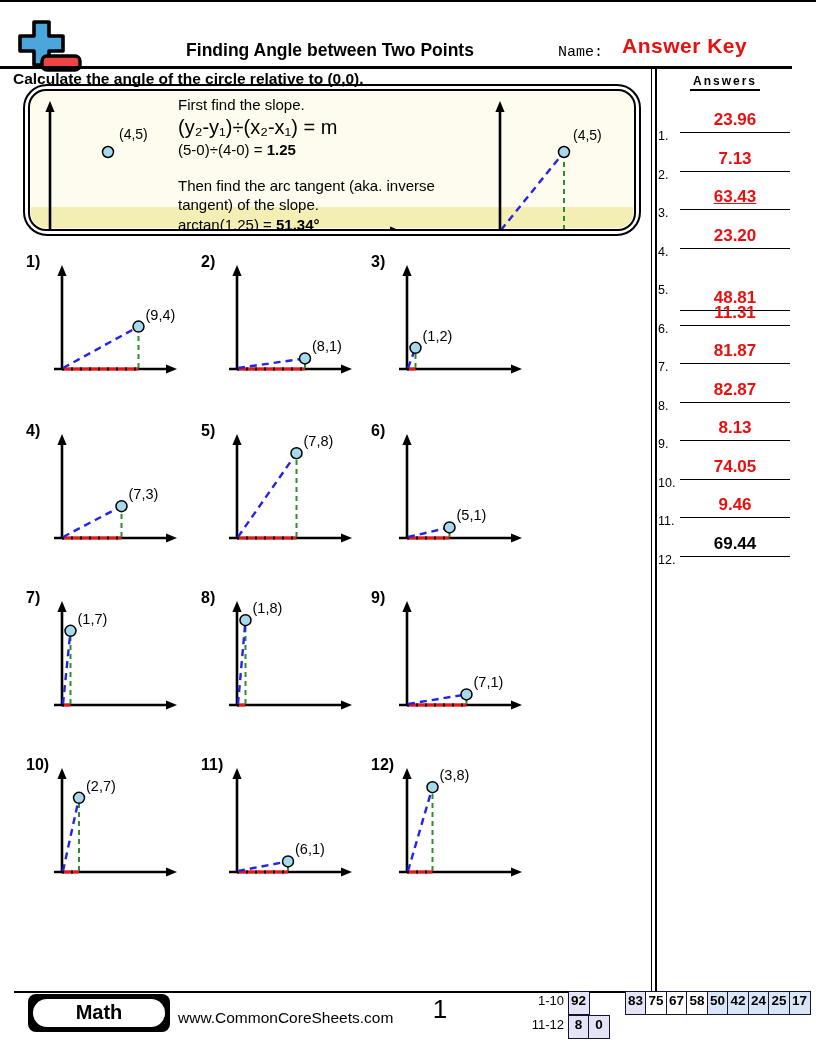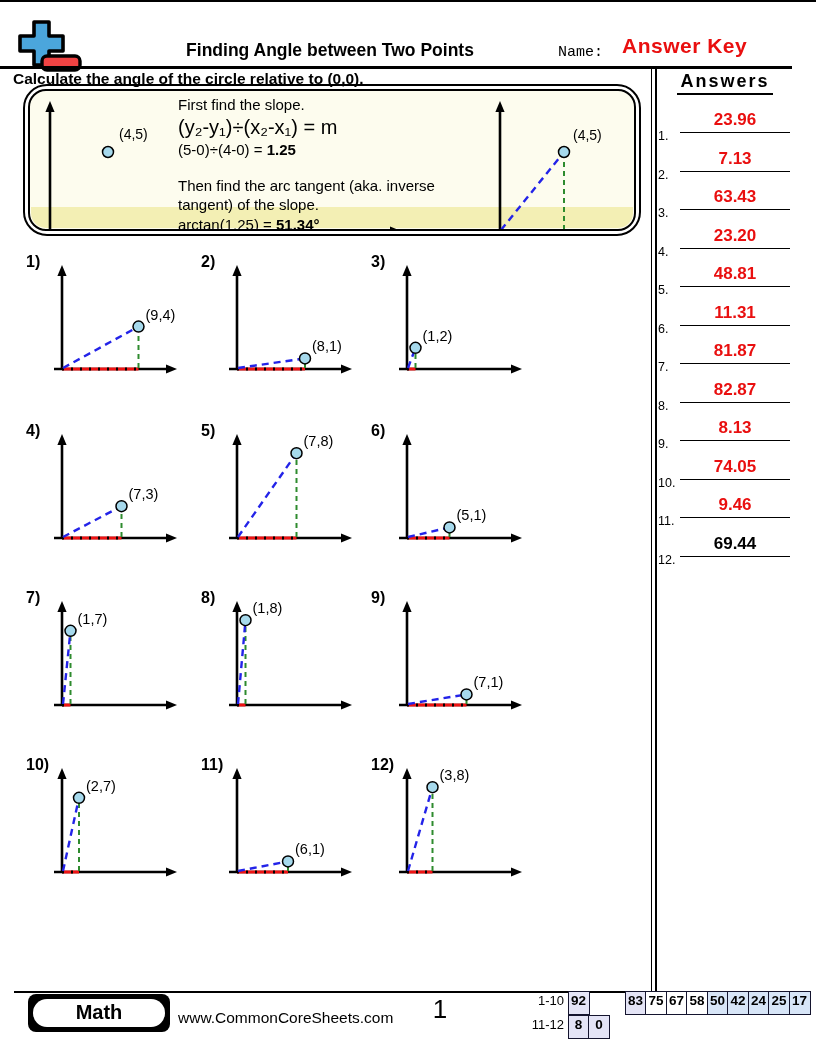--- a/index.html
+++ b/index.html
@@ -26,21 +26,21 @@
   .ex-gap{height:16px;}
   .ex-step2{font-size:15px;line-height:19px;width:294px;}
   .ex-arctan{font-size:15px;line-height:19px;margin-top:1px;}
   
   .problem-cell{position:absolute;width:190px;height:140px;}
   .problem-num{position:absolute;left:0;top:2px;font-size:16px;font-weight:700;}
   .problem-svg{position:absolute;left:22px;top:4px;}
   
   .vline{top:69px;height:922px;width:1.7px;background:#000;}
   .answers-title-wrap{left:656px;top:71px;width:138px;text-align:center;}
-  .answers-title{display:inline-block;font-size:18px;font-weight:700;letter-spacing:2px;
+  .answers-title{display:inline-block;font-size:12px;font-weight:700;letter-spacing:2px;
                  border-bottom:2px solid #000;padding:0 3px 1px 3px;}
   .answer-item{position:absolute;left:658px;width:132px;height:36px;}
   .answer-num{position:absolute;left:0;bottom:3px;font-size:12.5px;}
   .answer-value{margin-left:22px;text-align:center;font-size:17px;font-weight:700;
                 padding-bottom:2px;border-bottom:1.6px solid #000;}
   
   .footer-rule{left:14px;top:991px;width:766px;height:2px;background:#000;}
   .math-badge{left:28px;top:994px;width:142px;height:38px;background:#000;border-radius:8px;}
   .math-pill{position:absolute;left:5px;top:5px;right:5px;bottom:5px;background:#fff;
              border-radius:15px;text-align:center;font-size:20px;font-weight:700;line-height:27px;}
@@ -301,29 +301,29 @@
       <div class="answer-item" style="top: 110px;">
         <span class="answer-num">1.</span>
         <div class="answer-value" style="color: rgb(233, 15, 15);">23.96</div>
       </div>
       <div class="answer-item" style="top: 148.5px;">
         <span class="answer-num">2.</span>
         <div class="answer-value" style="color: rgb(233, 15, 15);">7.13</div>
       </div>
       <div class="answer-item" style="top: 187px;">
         <span class="answer-num">3.</span>
-        <div class="answer-value" style="color: rgb(233, 15, 15);">63.43</div>
+        <div class="answer-value" style="color: rgb(233, 15, 15); text-decoration: underline;">63.43</div>
       </div>
       <div class="answer-item" style="top: 225.5px;">
         <span class="answer-num">4.</span>
         <div class="answer-value" style="color: rgb(233, 15, 15);">23.20</div>
       </div>
       <div class="answer-item" style="top: 264px;">
         <span class="answer-num">5.</span>
-        <div class="answer-value" style="color: rgb(233, 15, 15);">48.81</div>
+        <div class="answer-value" style="color: rgb(233, 15, 15); margin-top: 24px;">48.81</div>
       </div>
       <div class="answer-item" style="top: 302.5px;">
         <span class="answer-num">6.</span>
         <div class="answer-value" style="color: rgb(233, 15, 15);">11.31</div>
       </div>
       <div class="answer-item" style="top: 341px;">
         <span class="answer-num">7.</span>
         <div class="answer-value" style="color: rgb(233, 15, 15);">81.87</div>
       </div>
       <div class="answer-item" style="top: 379.5px;">

